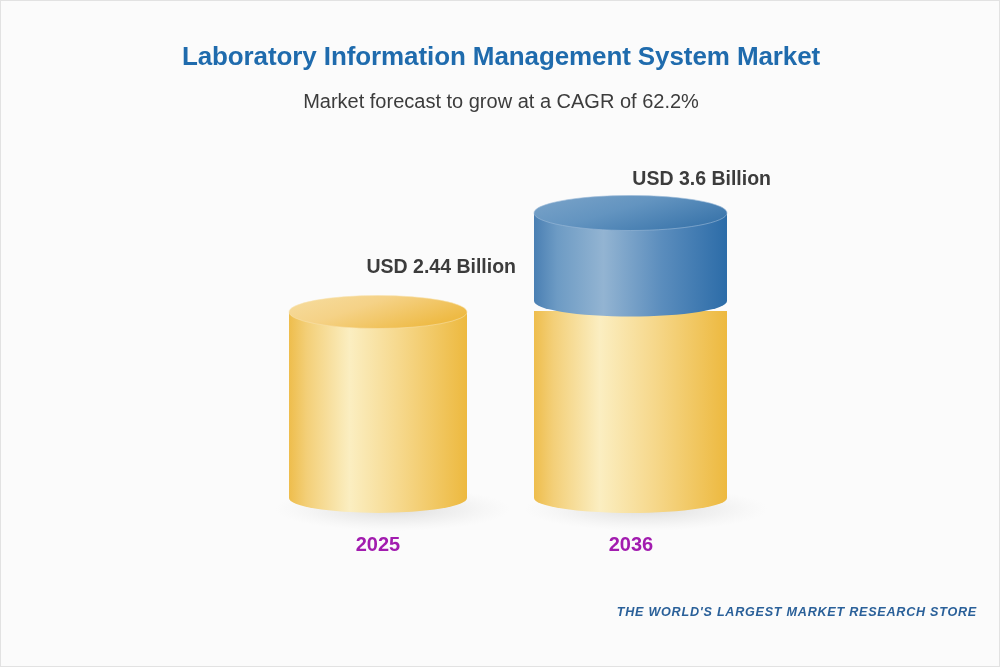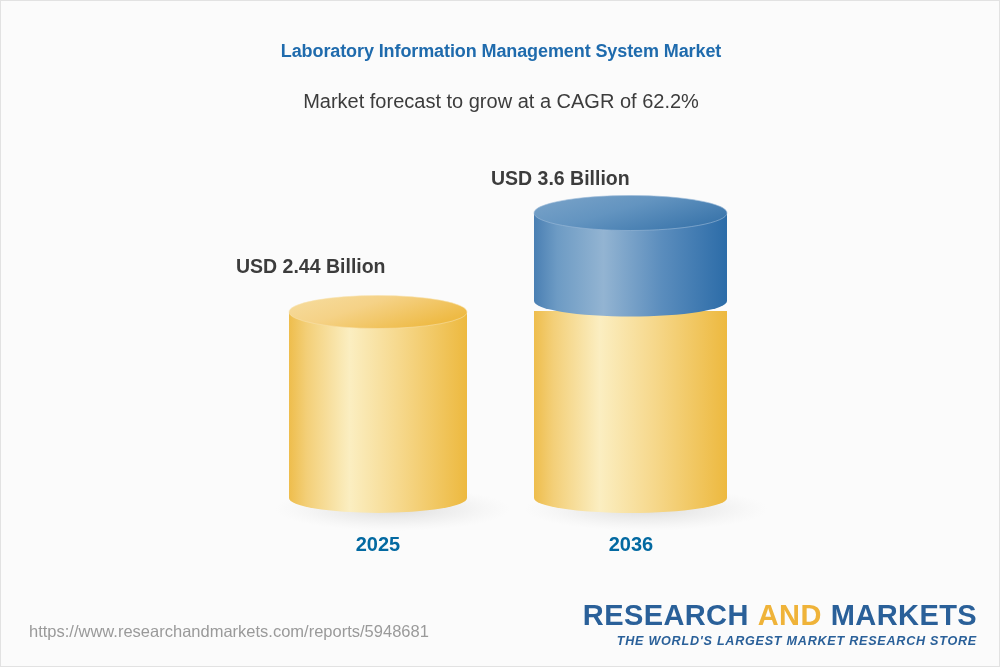--- a/index.html
+++ b/index.html
@@ -23,21 +23,21 @@
     overflow: hidden;
   }
 
   
   .chart-title {
     position: absolute;
     left: 0;
     top: 40px;
     width: 1000px;
     text-align: center;
-    font-size: 18px;
+    font-size: 26px;
     font-weight: bold;
     color: #1f6bad;
     letter-spacing: -0.1px;
     white-space: nowrap;
   }
   .chart-subtitle {
     position: absolute;
     left: 0;
     top: 89px;
     width: 1000px;
@@ -55,31 +55,31 @@
     top: 0;
     width: 1000px;
     height: 667px;
   }
 
   .value-label {
     position: absolute;
     font-size: 19.5px;
     font-weight: bold;
     color: #3c3c3c;
-    text-align: left;
+    text-align: right;
     white-space: nowrap;
   }
   .value-label.left  { left: 235px; top: 254px; width: 280px; }
   .value-label.right { left: 490px; top: 166px; width: 280px; }
 
   .cat-label {
     position: absolute;
     font-size: 20px;
     font-weight: bold;
-    color: #0369a1;
+    color: #a21caf;
     text-align: center;
     white-space: nowrap;
   }
   .cat-label.left  { left: 237px; top: 532px; width: 280px; }
   .cat-label.right { left: 490px; top: 532px; width: 280px; }
 
   
   .source-url {
     position: absolute;
     left: 28px;
@@ -178,22 +178,18 @@
       <path d="M533,212 A96.5,17.5 0 0 1 726,212 A96.5,17.5 0 0 1 533,212 Z" fill="none" stroke="#9cbbd8" stroke-width="0.8" opacity="0.75"></path>
     </g>
   </svg>
 
   <div class="value-label left">USD 2.44 Billion</div>
   <div class="value-label right">USD 3.6 Billion</div>
 
   <div class="cat-label left">2025</div>
   <div class="cat-label right">2036</div>
 
-  <div class="source-url">https://www.researchandmarkets.com/reports/5948681</div>
 
   <div class="logo">
-    <div class="logo-main">
-      <span class="logo-word-blue">RESEARCH</span><span class="logo-word-gold" style="margin:0 9px;">AND</span><span class="logo-word-blue">MARKETS</span>
-    </div>
     <div class="logo-tagline">THE WORLD'S LARGEST MARKET RESEARCH STORE</div>
   </div>
 
 </div>
 
 </body></html>

